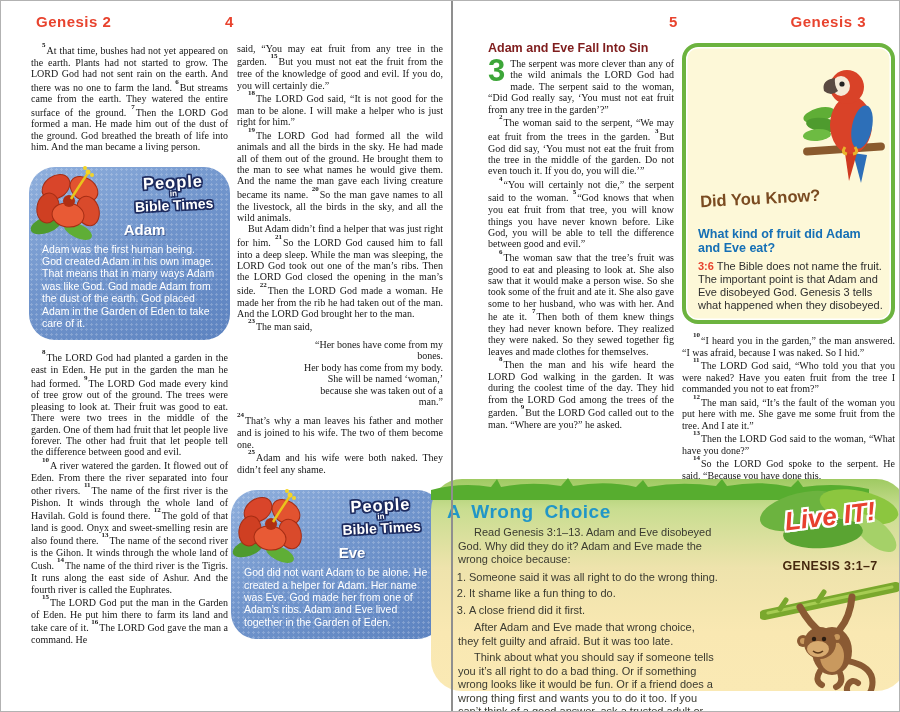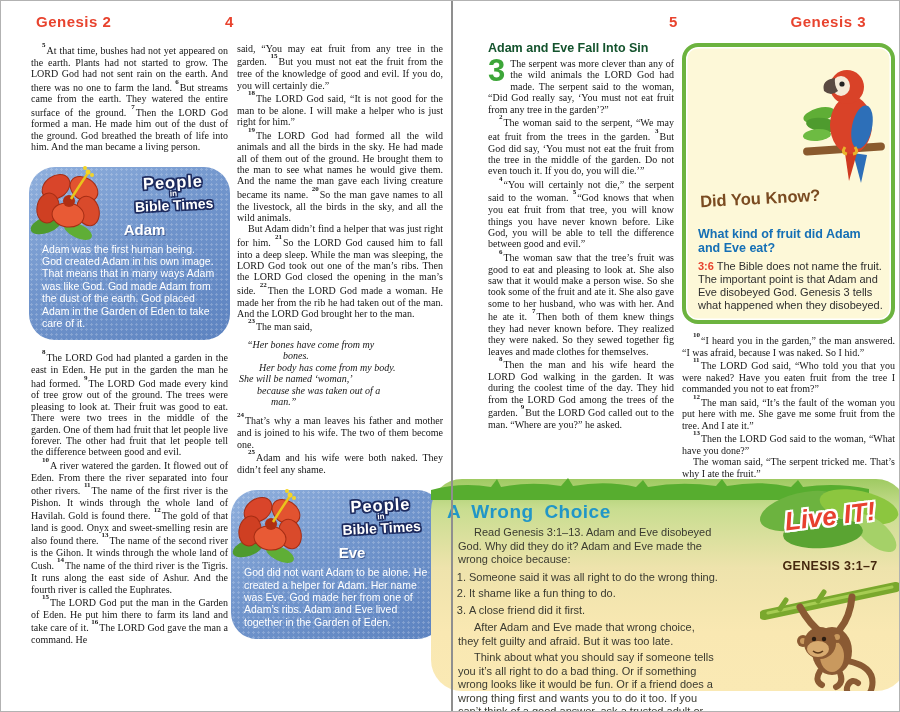--- a/index.html
+++ b/index.html
@@ -18,27 +18,27 @@
   
   .col { position:absolute; }
   #lcol1 { left:30px;  top:42px; width:197px; }
   #lcol2 { left:236px; top:42px; width:206px; }
   #rcol1 { left:487px; top:40px; width:186px; }
   #rcol2 { left:681px; top:42px; width:213px; }
 
   .vp { font:10px/11.4px "Liberation Serif", serif; color:#151515; text-align:justify; }
   .vp sup { font-size:7px; font-weight:bold; position:relative; top:-3px; margin-right:1px; }
   .ind { text-indent:11px; }
-  .po  { text-align:left;font-style:italic; }
+  .po  { text-align:right; }
   .ml0{margin-left:0}.ml2{margin-left:2px}.ml6{margin-left:6px}.ml10{margin-left:10px}
   .ml14{margin-left:14px}.ml20{margin-left:20px}.ml22{margin-left:22px}.ml34{margin-left:34px}.ml46{margin-left:46px}
   .pot{margin-top:6px}.pob{margin-bottom:6px}
 
   .dropcap { float:left; color:#3da639; font:bold 31px/23px "Liberation Sans", sans-serif; margin:1px 5px 0 0; }
-  .sec-head { font:bold 12.5px/14px "Liberation Sans", sans-serif; color:#14532d; margin:0 0 3px; }
+  .sec-head { font:bold 12.5px/14px "Liberation Sans", sans-serif; color:#7f1d1d; margin:0 0 3px; }
 
   
   .pbox { position:relative; border-radius:26px; color:#fff; padding:8px 13px 11px;
           background-image: radial-gradient(rgba(255,255,255,.20) 1px, transparent 1.4px),
                             linear-gradient(150deg,#90b0dd 0%, #7195cc 45%, #5d83c0 100%);
           background-size:5px 5px, 100% 100%; }
   #adam-box { margin:14px 0 10px -2px; width:201px; }
   #eve-box  { margin:15px 0 0 -6px; width:212px; }
   .flower { position:absolute; top:-4px; left:-3px; }
   .pbt-logo { margin-left:88px; text-align:center; transform:rotate(-3deg);
@@ -201,21 +201,20 @@
       </svg>
       <div class="dyk-title">Did You Know?</div>
       <div class="dyk-q">What kind of fruit did Adam and Eve eat?</div>
       <p class="dyk-body"><span class="refred">3:6</span> <span>The Bible does not name the fruit. The important point is that Adam and Eve disobeyed God. Genesis 3 tells what happened when they disobeyed.</span></p>
     </div>
     <div>
         <p class="vp ind"><sup>10</sup>“I heard you in the garden,” the man answered. “I was afraid, because I was naked. So I hid.”</p>
         <p class="vp ind"><sup>11</sup>The LORD God said, “Who told you that you were naked? Have you eaten fruit from the tree I commanded you not to eat from?”</p>
         <p class="vp ind"><sup>12</sup>The man said, “It’s the fault of the woman you put here with me. She gave me some fruit from the tree. And I ate it.”</p>
         <p class="vp ind"><sup>13</sup>Then the LORD God said to the woman, “What have you done?”</p>
-        <p class="vp ind">The woman said, “The serpent tricked me. That’s why I ate the fruit.”</p>
         <p class="vp ind"><sup>14</sup>So the LORD God spoke to the serpent. He said, “Because you have done this,</p>
         <p class="vp po ml6 pot">“You are set apart from all livestock</p>
         <p class="vp po ml20">and all wild animals.</p>
         <p class="vp po ml14">I am putting a curse on you.</p>
         <p class="vp po ml0 pob">You will crawl on your belly.</p>
       </div>
   </div>
 
   <div id="liveit-box">
     <svg class="grass" width="440" height="22" viewBox="0 0 440 22">

